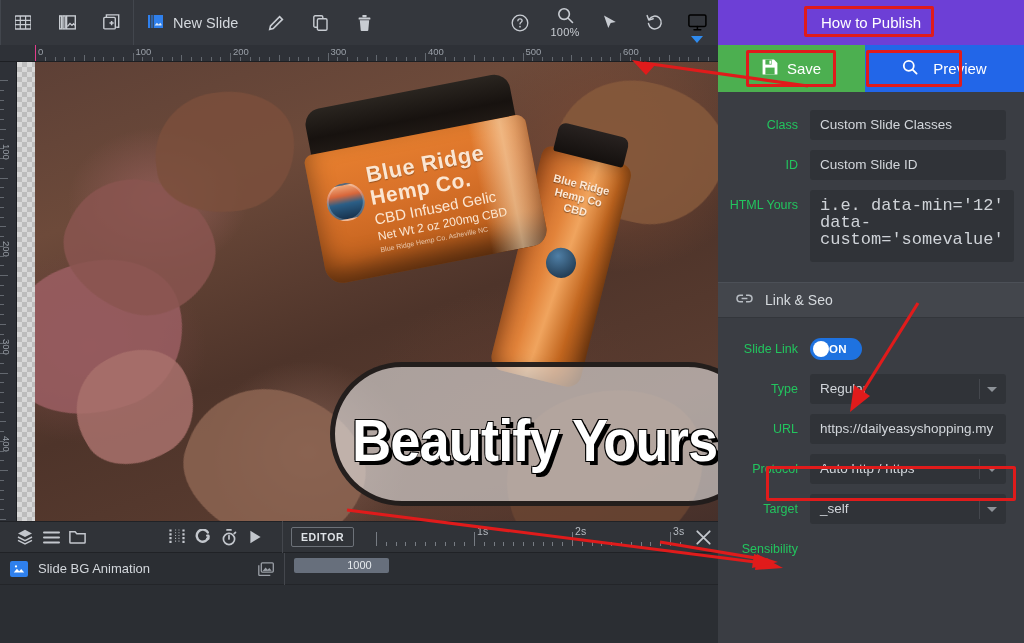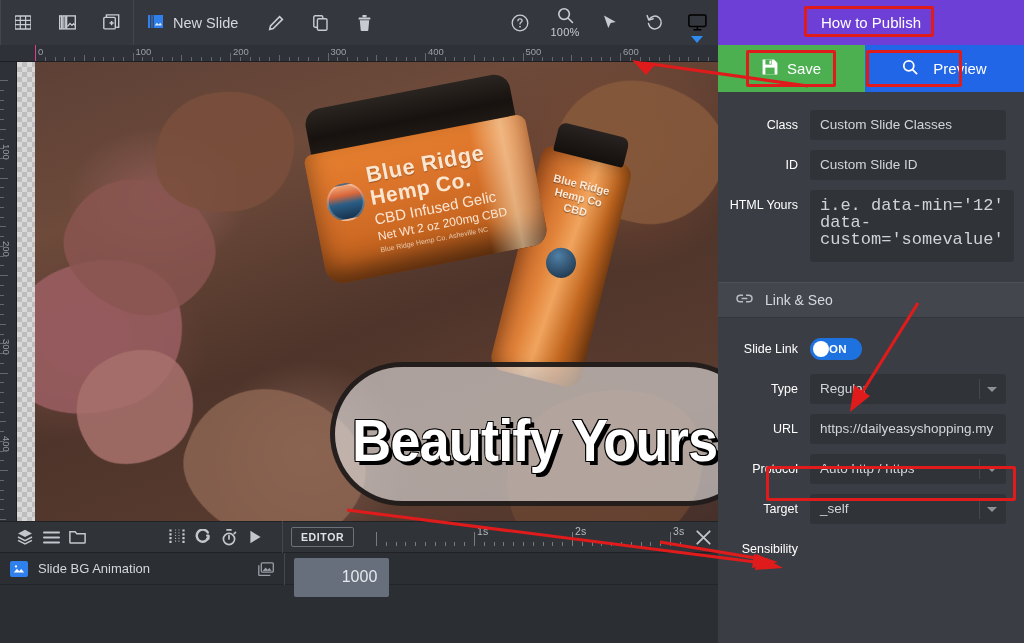--- a/index.html
+++ b/index.html
@@ -184,21 +184,21 @@
     justify-content:center; gap:9px; color:#fff; font-size:15px; cursor:pointer;
   }
   .prev-half {
     width: 159px; background:#2266e8; display:flex; align-items:center;
     justify-content:center; gap:15px; color:#fff; font-size:15px; cursor:pointer;
   }
   .panel-body { position:absolute; left:0; top:92px; width:306px; bottom:0; background:#3a3d43; }
 
   .frow { display:flex; align-items:flex-start; margin: 0 18px 10px 0; }
   .flabel {
-    width: 92px; text-align:right; padding-right: 12px; color:#ffffff;
+    width: 92px; text-align:right; padding-right: 12px; color:#22c55e;
     font-size: 12.5px; line-height: 30px; flex: none;
   }
   .finput {
     flex: 1; background:#303338; border-radius: 3px; color:#d2d6db;
     font-size: 13.5px; height: 30px; line-height: 30px; padding: 0 10px;
     overflow: hidden; white-space: nowrap;
   }
   .ftext {
     flex: 1; background:#303338; border-radius: 3px; color:#cfd3d8;
     font-family: "Liberation Mono", monospace; font-size: 17px;
@@ -260,22 +260,22 @@
     border-bottom:1px solid #232529; }
   .tl-row-label { width:284px; display:flex; align-items:center; gap:10px;
     padding-left:10px; }
   .layer-chip { width:18px; height:16px; border-radius:2px; background:#2f80ed;
     display:flex; align-items:center; justify-content:center; }
   .tl-row-name { color:#d3d7dc; font-size:13px; }
   .tl-row-icon { margin-left:auto; margin-right:10px; color:#9ba0a7; display:flex; }
   .tl-vdiv { width:1px; height:32px; background:#44474d; }
   .tl-track { position:relative; flex:1; height:32px; }
   .tl-bar {
-    position:absolute; left:9px; top:5px; width:95px; height:39px;
-    background:#676f7c; border-radius:2px; color:#e6eaee; font-size:16px;
+    position:absolute; left:9px; top:5px; width:95px; height:15px;
+    background:#676f7c; border-radius:2px; color:#e6eaee; font-size:11px;
     display:flex; align-items:center; justify-content:center; cursor:pointer;padding-left:36px;
   }
 
   
   .ann-box { position:absolute; border: 3px solid #e01b1b; border-radius: 2px;
     pointer-events:none; }
   .ann-arrow { position:absolute; pointer-events:none; }
   .ann-arrow svg { display:block; overflow:visible; }
 </style>
 </head>

